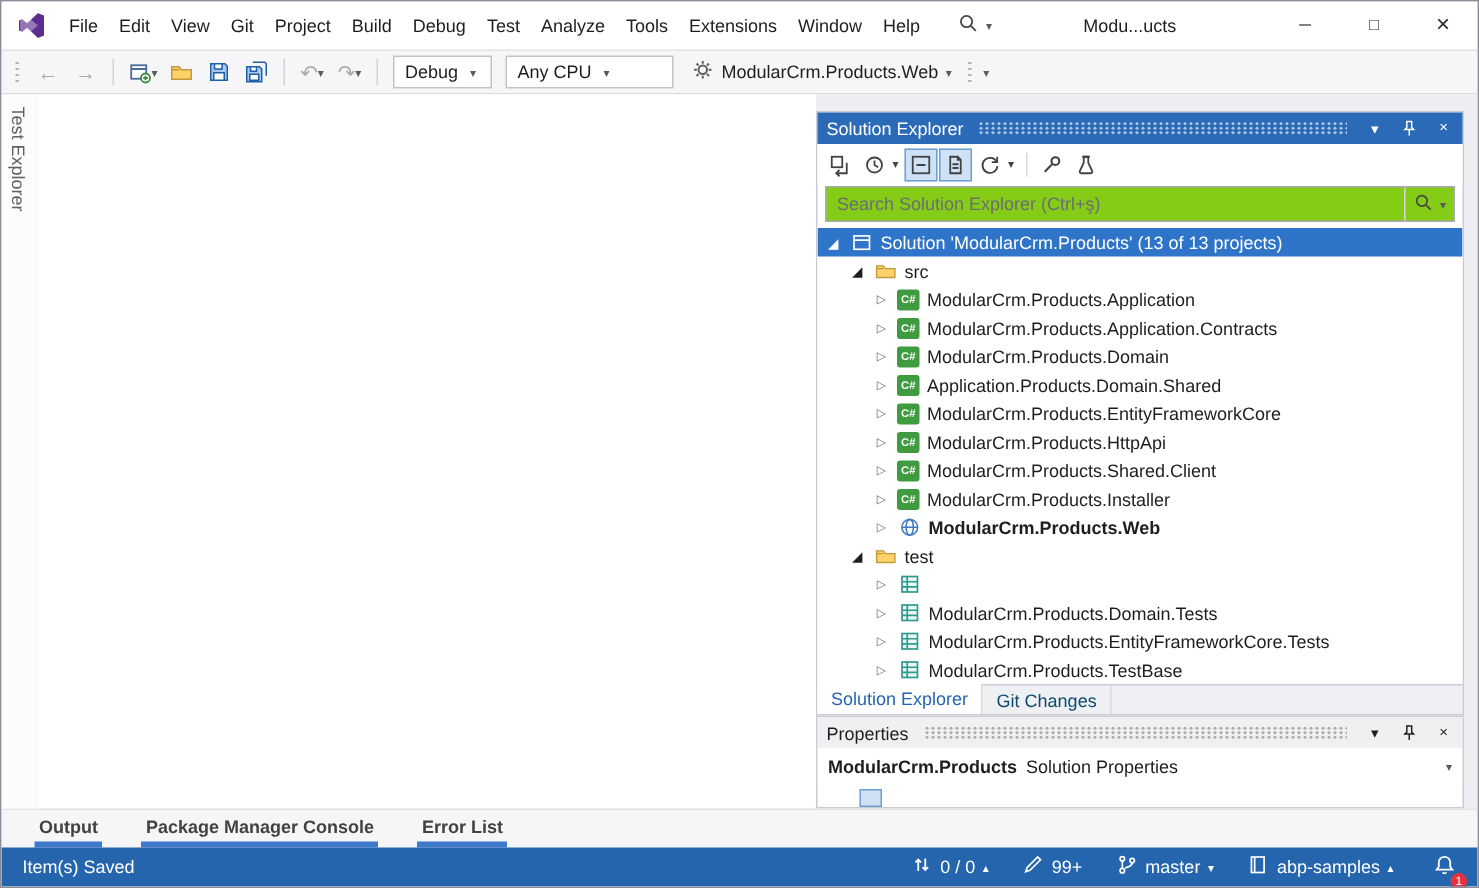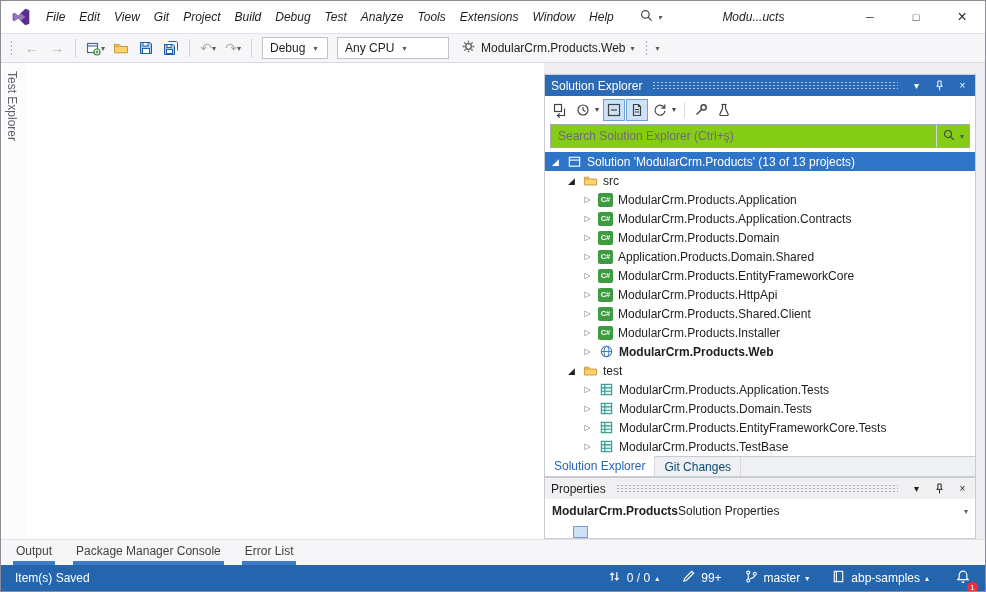--- a/index.html
+++ b/index.html
@@ -1,20 +1,20 @@
 <!DOCTYPE html>
 <html><head>
 <meta charset="utf-8">
 <style>
   *{margin:0;padding:0;box-sizing:border-box;user-select:none;}
   body{width:986px;height:592px;font-family:"Liberation Sans",sans-serif;font-size:12px;color:#1e1e1e;background:#fff;}
   .app{width:986px;height:592px;display:flex;flex-direction:column;overflow:hidden;border:1px solid #8c8c96;background:#fff;}
 
   
-  .titlebar{flex:0 0 32px;display:flex;align-items:center;background:#fff;font-style:italic;}
+  .titlebar{flex:0 0 32px;display:flex;align-items:center;background:#fff;}
   .vs-logo{width:20px;height:20px;margin:0 8px 0 10px;flex:0 0 20px;}
   .vs-logo svg{width:100%;height:100%;}
   .menubar{display:flex;align-items:center;height:100%;}
   .menu-item{padding:0 7px;line-height:30px;cursor:default;white-space:nowrap;}
   .title-search{display:flex;align-items:center;gap:4px;margin-left:14px;padding:3px 4px;}
   .title-search svg{width:15px;height:15px;}
   .dd{font-size:8px;color:#5a5a5a;}
   .window-title{flex:1;text-align:center;white-space:nowrap;overflow:hidden;}
   .win-controls{display:flex;height:100%;margin-left:6px;}
   .win-btn{width:46px;height:32px;display:flex;align-items:center;justify-content:center;font-size:11px;color:#2a2a2a;}
@@ -75,28 +75,28 @@
   .tree-row.selected .twisty{color:#fff;}
   .tree-icon{flex:0 0 16px;width:16px;height:16px;display:flex;align-items:center;justify-content:center;}
   .tree-icon svg{width:15px;height:15px;}
   .csharp-ic{width:15px;height:14px;flex:0 0 15px;background:#3f9b3f;border-radius:2px;color:#fff;font-size:7.5px;font-weight:bold;display:flex;align-items:center;justify-content:center;}
   .tree-label.bold{font-weight:bold;}
 
   .se-tabs{flex:0 0 20px;display:flex;background:#eef0f3;border-top:1px solid #c9cbd4;align-items:stretch;}
   .se-tab{padding:0 9px;display:flex;align-items:center;color:#0c4a6e;border-right:1px solid #d8d8de;}
   .se-tab.active{background:#fff;color:#2666b0;margin-top:-1px;}
 
-  .props-row{flex:0 0 24px;display:flex;align-items:center;padding:0 7px;background:#fff;white-space:nowrap;}
+  .props-row{flex:0 0 24px;display:flex;align-items:center;padding:0 7px;gap:6px;background:#fff;white-space:nowrap;}
   .props-name{font-weight:bold;}
   .props-row .dd{margin-left:auto;}
   .props-partial{flex:1;display:flex;padding:3px 0 0 28px;}
   .props-mini{width:15px;height:12px;background:#cfe1f5;border:1px solid #6d9fd4;}
 
   
-  .bottom-tabs{flex:0 0 26px;background:#f6f6f8;display:flex;gap:18px;padding-left:12px;border-top:1px solid #e2e2e6;}
+  .bottom-tabs{flex:0 0 26px;background:#f6f6f8;display:flex;gap:26px;padding-left:22px;border-top:1px solid #e2e2e6;font-weight:bold;}
   .b-tab{display:flex;align-items:center;padding:0 3px;color:#424242;border-bottom:4px solid #3f79c9;white-space:nowrap;}
 
   
   .statusbar{flex:0 0 26px;background:#2465ae;color:#fff;display:flex;align-items:center;padding:0 14px 0 7px;font-size:12px;}
   .sb-left{display:flex;align-items:center;gap:7px;}
   .sb-right{margin-left:auto;display:flex;align-items:center;gap:22px;}
   .sb-item{display:flex;align-items:center;gap:5px;white-space:nowrap;}
   .sb-item svg{width:15px;height:15px;}
   .sb-chev{font-size:8px;color:#fff;}
   .bell-wrap{position:relative;margin-left:4px;}
@@ -375,21 +375,20 @@
               <span class="tree-label">test</span>
             </div>
             <div class="tree-row" style="padding-left: 37px;">
               <span class="twisty">▷</span>
               <span class="tree-icon">
                 <svg viewBox="0 0 16 16" fill="none" stroke="#2E9B8F" stroke-width="1.2">
                   <rect x="2.5" y="2.5" width="11" height="11" fill="#E8F6F4"></rect>
                   <path d="M2.5 6.2h11M2.5 9.8h11M6.2 2.5v11"></path>
                 </svg>
               </span>
-              <span class="tree-label">ModularCrm.Products.Application.Tests</span>
             </div>
             <div class="tree-row" style="padding-left: 37px;">
               <span class="twisty">▷</span>
               <span class="tree-icon">
                 <svg viewBox="0 0 16 16" fill="none" stroke="#2E9B8F" stroke-width="1.2">
                   <rect x="2.5" y="2.5" width="11" height="11" fill="#E8F6F4"></rect>
                   <path d="M2.5 6.2h11M2.5 9.8h11M6.2 2.5v11"></path>
                 </svg>
               </span>
               <span class="tree-label">ModularCrm.Products.Domain.Tests</span>

